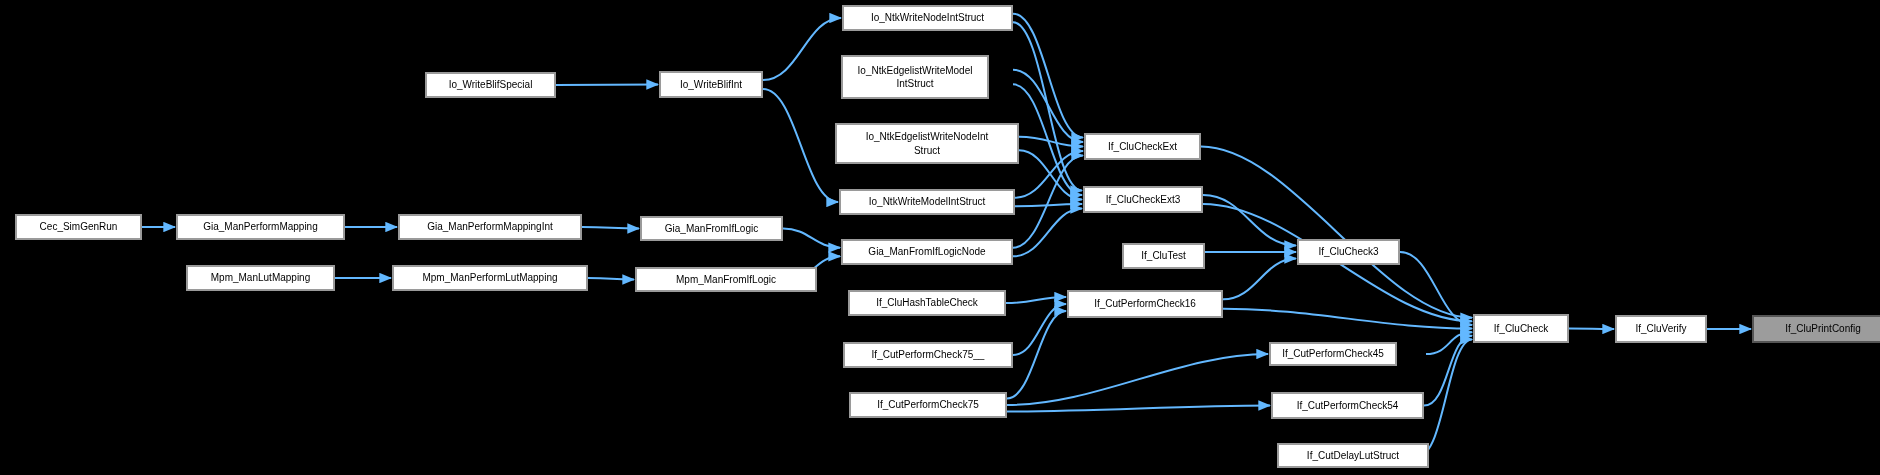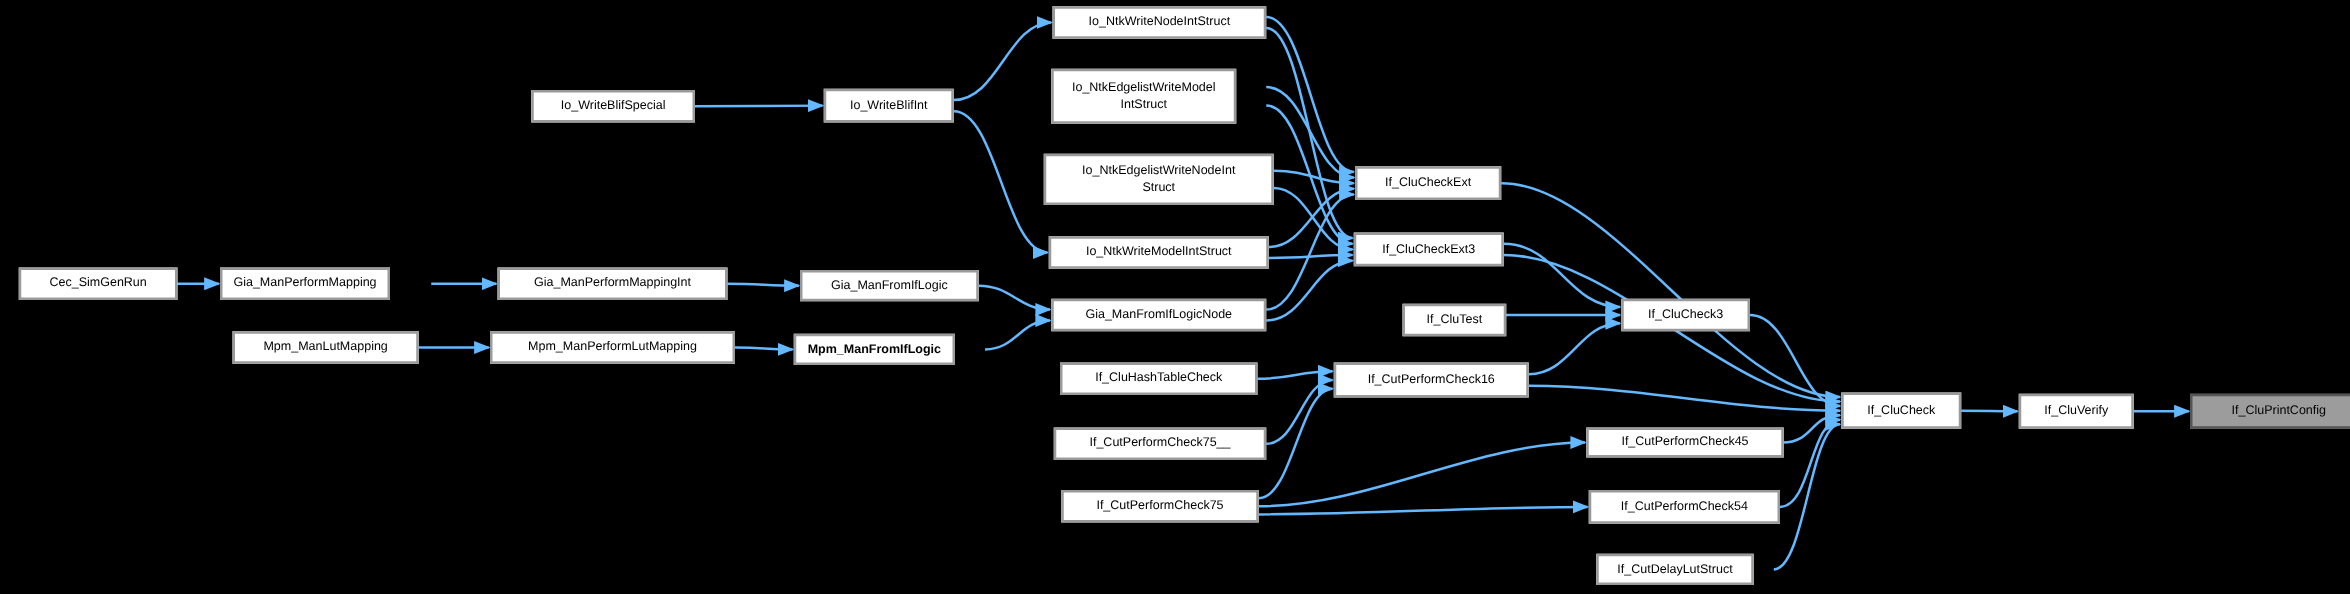--- a/index.html
+++ b/index.html
@@ -72,42 +72,42 @@
       <path d="M 1223 308.6666666666667 C 1313 308.6666666666667, 1383 328.5, 1472 328.5" fill="none" stroke="#63B8FF" stroke-width="2" marker-end="url(#arrowhead)"></path>
       <path d="M 1007 405 C 1097 405, 1179 354, 1268 354" fill="none" stroke="#63B8FF" stroke-width="2" marker-end="url(#arrowhead)"></path>
       <path d="M 1007 411.5 C 1097 411.5, 1181 405.5, 1270 405.5" fill="none" stroke="#63B8FF" stroke-width="2" marker-end="url(#arrowhead)"></path>
       <path d="M 1426 354 C 1451 354, 1448 332.125, 1472 332.125" fill="none" stroke="#63B8FF" stroke-width="2" marker-end="url(#arrowhead)"></path>
       <path d="M 1424 405.5 C 1449 405.5, 1448 335.75, 1472 335.75" fill="none" stroke="#63B8FF" stroke-width="2" marker-end="url(#arrowhead)"></path>
       <path d="M 1419 455.5 C 1444 455.5, 1448 339.375, 1472 339.375" fill="none" stroke="#63B8FF" stroke-width="2" marker-end="url(#arrowhead)"></path>
       <path d="M 1569 328.5 C 1594 328.5, 1590 329, 1614 329" fill="none" stroke="#63B8FF" stroke-width="2" marker-end="url(#arrowhead)"></path>
       <path d="M 1707 329 C 1732 329, 1727 329, 1751 329" fill="none" stroke="#63B8FF" stroke-width="2" marker-end="url(#arrowhead)"></path>
     </svg>
 <div class="node" style="left: 15px; top: 214px; width: 127px; height: 26px;">Cec_SimGenRun</div>
-    <div class="node" style="left: 176px; top: 214px; width: 136px; height: 26px;">Gia_ManPerformMapping</div>
+    <div class="node" style="left: 176px; top: 214px; width: 169px; height: 26px;">Gia_ManPerformMapping</div>
     <div class="node" style="left: 398px; top: 214px; width: 184px; height: 26px;">Gia_ManPerformMappingInt</div>
     <div class="node" style="left: 186px; top: 265px; width: 149px; height: 26px;">Mpm_ManLutMapping</div>
     <div class="node" style="left: 392px; top: 265px; width: 196px; height: 26px;">Mpm_ManPerformLutMapping</div>
     <div class="node" style="left: 425px; top: 72px; width: 131px; height: 26px;">Io_WriteBlifSpecial</div>
     <div class="node" style="left: 659px; top: 71px; width: 104px; height: 27px;">Io_WriteBlifInt</div>
     <div class="node" style="left: 842px; top: 5px; width: 171px; height: 26px;">Io_NtkWriteNodeIntStruct</div>
     <div class="node" style="left: 841px; top: 55px; width: 148px; height: 44px;">Io_NtkEdgelistWriteModel
 IntStruct</div>
     <div class="node" style="left: 835px; top: 123px; width: 184px; height: 41px;">Io_NtkEdgelistWriteNodeInt
 Struct</div>
     <div class="node" style="left: 839px; top: 189px; width: 176px; height: 26px;">Io_NtkWriteModelIntStruct</div>
     <div class="node" style="left: 640px; top: 216px; width: 143px; height: 25px;">Gia_ManFromIfLogic</div>
     <div class="node" style="left: 841px; top: 239px; width: 172px; height: 26px;">Gia_ManFromIfLogicNode</div>
-    <div class="node" style="left: 635px; top: 267px; width: 129px; height: 25px; font-weight: bold;">Mpm_ManFromIfLogic</div>
+    <div class="node" style="left: 635px; top: 267px; width: 182px; height: 25px;">Mpm_ManFromIfLogic</div>
     <div class="node" style="left: 848px; top: 290px; width: 158px; height: 26px;">If_CluHashTableCheck</div>
     <div class="node" style="left: 843px; top: 342px; width: 170px; height: 26px;">If_CutPerformCheck75__</div>
     <div class="node" style="left: 849px; top: 392px; width: 158px; height: 26px;">If_CutPerformCheck75</div>
     <div class="node" style="left: 1084px; top: 133px; width: 117px; height: 27px;">If_CluCheckExt</div>
     <div class="node" style="left: 1083px; top: 186px; width: 120px; height: 27px;">If_CluCheckExt3</div>
     <div class="node" style="left: 1102px; top: 243px; width: 83px; height: 26px; margin-left: 20px;">If_CluTest</div>
     <div class="node" style="left: 1067px; top: 290px; width: 156px; height: 28px;">If_CutPerformCheck16</div>
     <div class="node" style="left: 1297px; top: 239px; width: 103px; height: 26px;">If_CluCheck3</div>
-    <div class="node" style="left: 1269px; top: 342px; width: 158px; height: 24px;">If_CutPerformCheck45</div>
+    <div class="node" style="left: 1269px; top: 342px; width: 128px; height: 24px;">If_CutPerformCheck45</div>
     <div class="node" style="left: 1271px; top: 392px; width: 153px; height: 27px;">If_CutPerformCheck54</div>
-    <div class="node" style="left: 1277px; top: 443px; width: 126px; height: 25px;">If_CutDelayLutStruct</div>
+    <div class="node" style="left: 1277px; top: 443px; width: 152px; height: 25px;">If_CutDelayLutStruct</div>
     <div class="node" style="left: 1473px; top: 314px; width: 96px; height: 29px;">If_CluCheck</div>
     <div class="node" style="left: 1615px; top: 315px; width: 92px; height: 28px;">If_CluVerify</div>
     <div class="node focus" style="left: 1752px; top: 315px; width: 142px; height: 28px;">If_CluPrintConfig</div>
   </div>
 
 </body></html>

